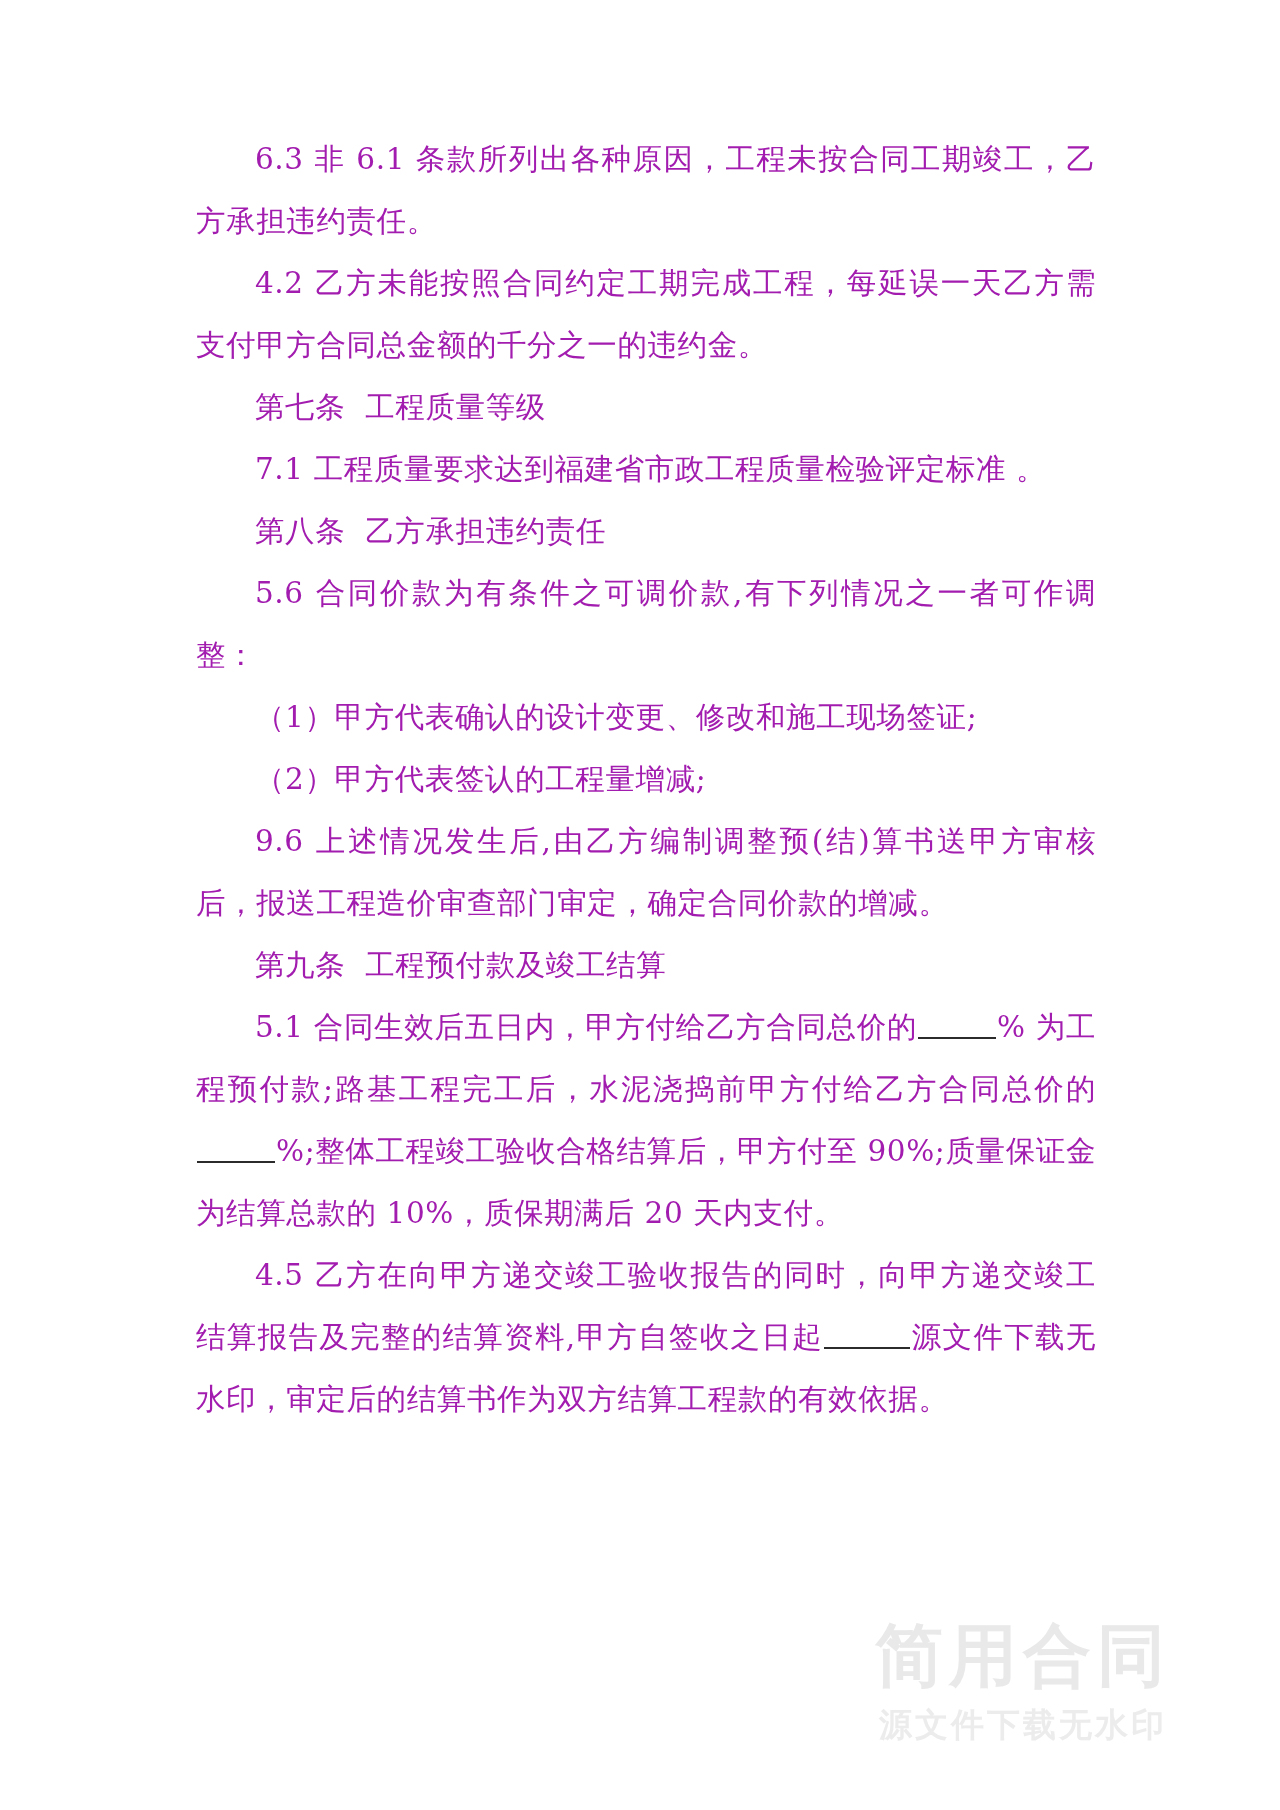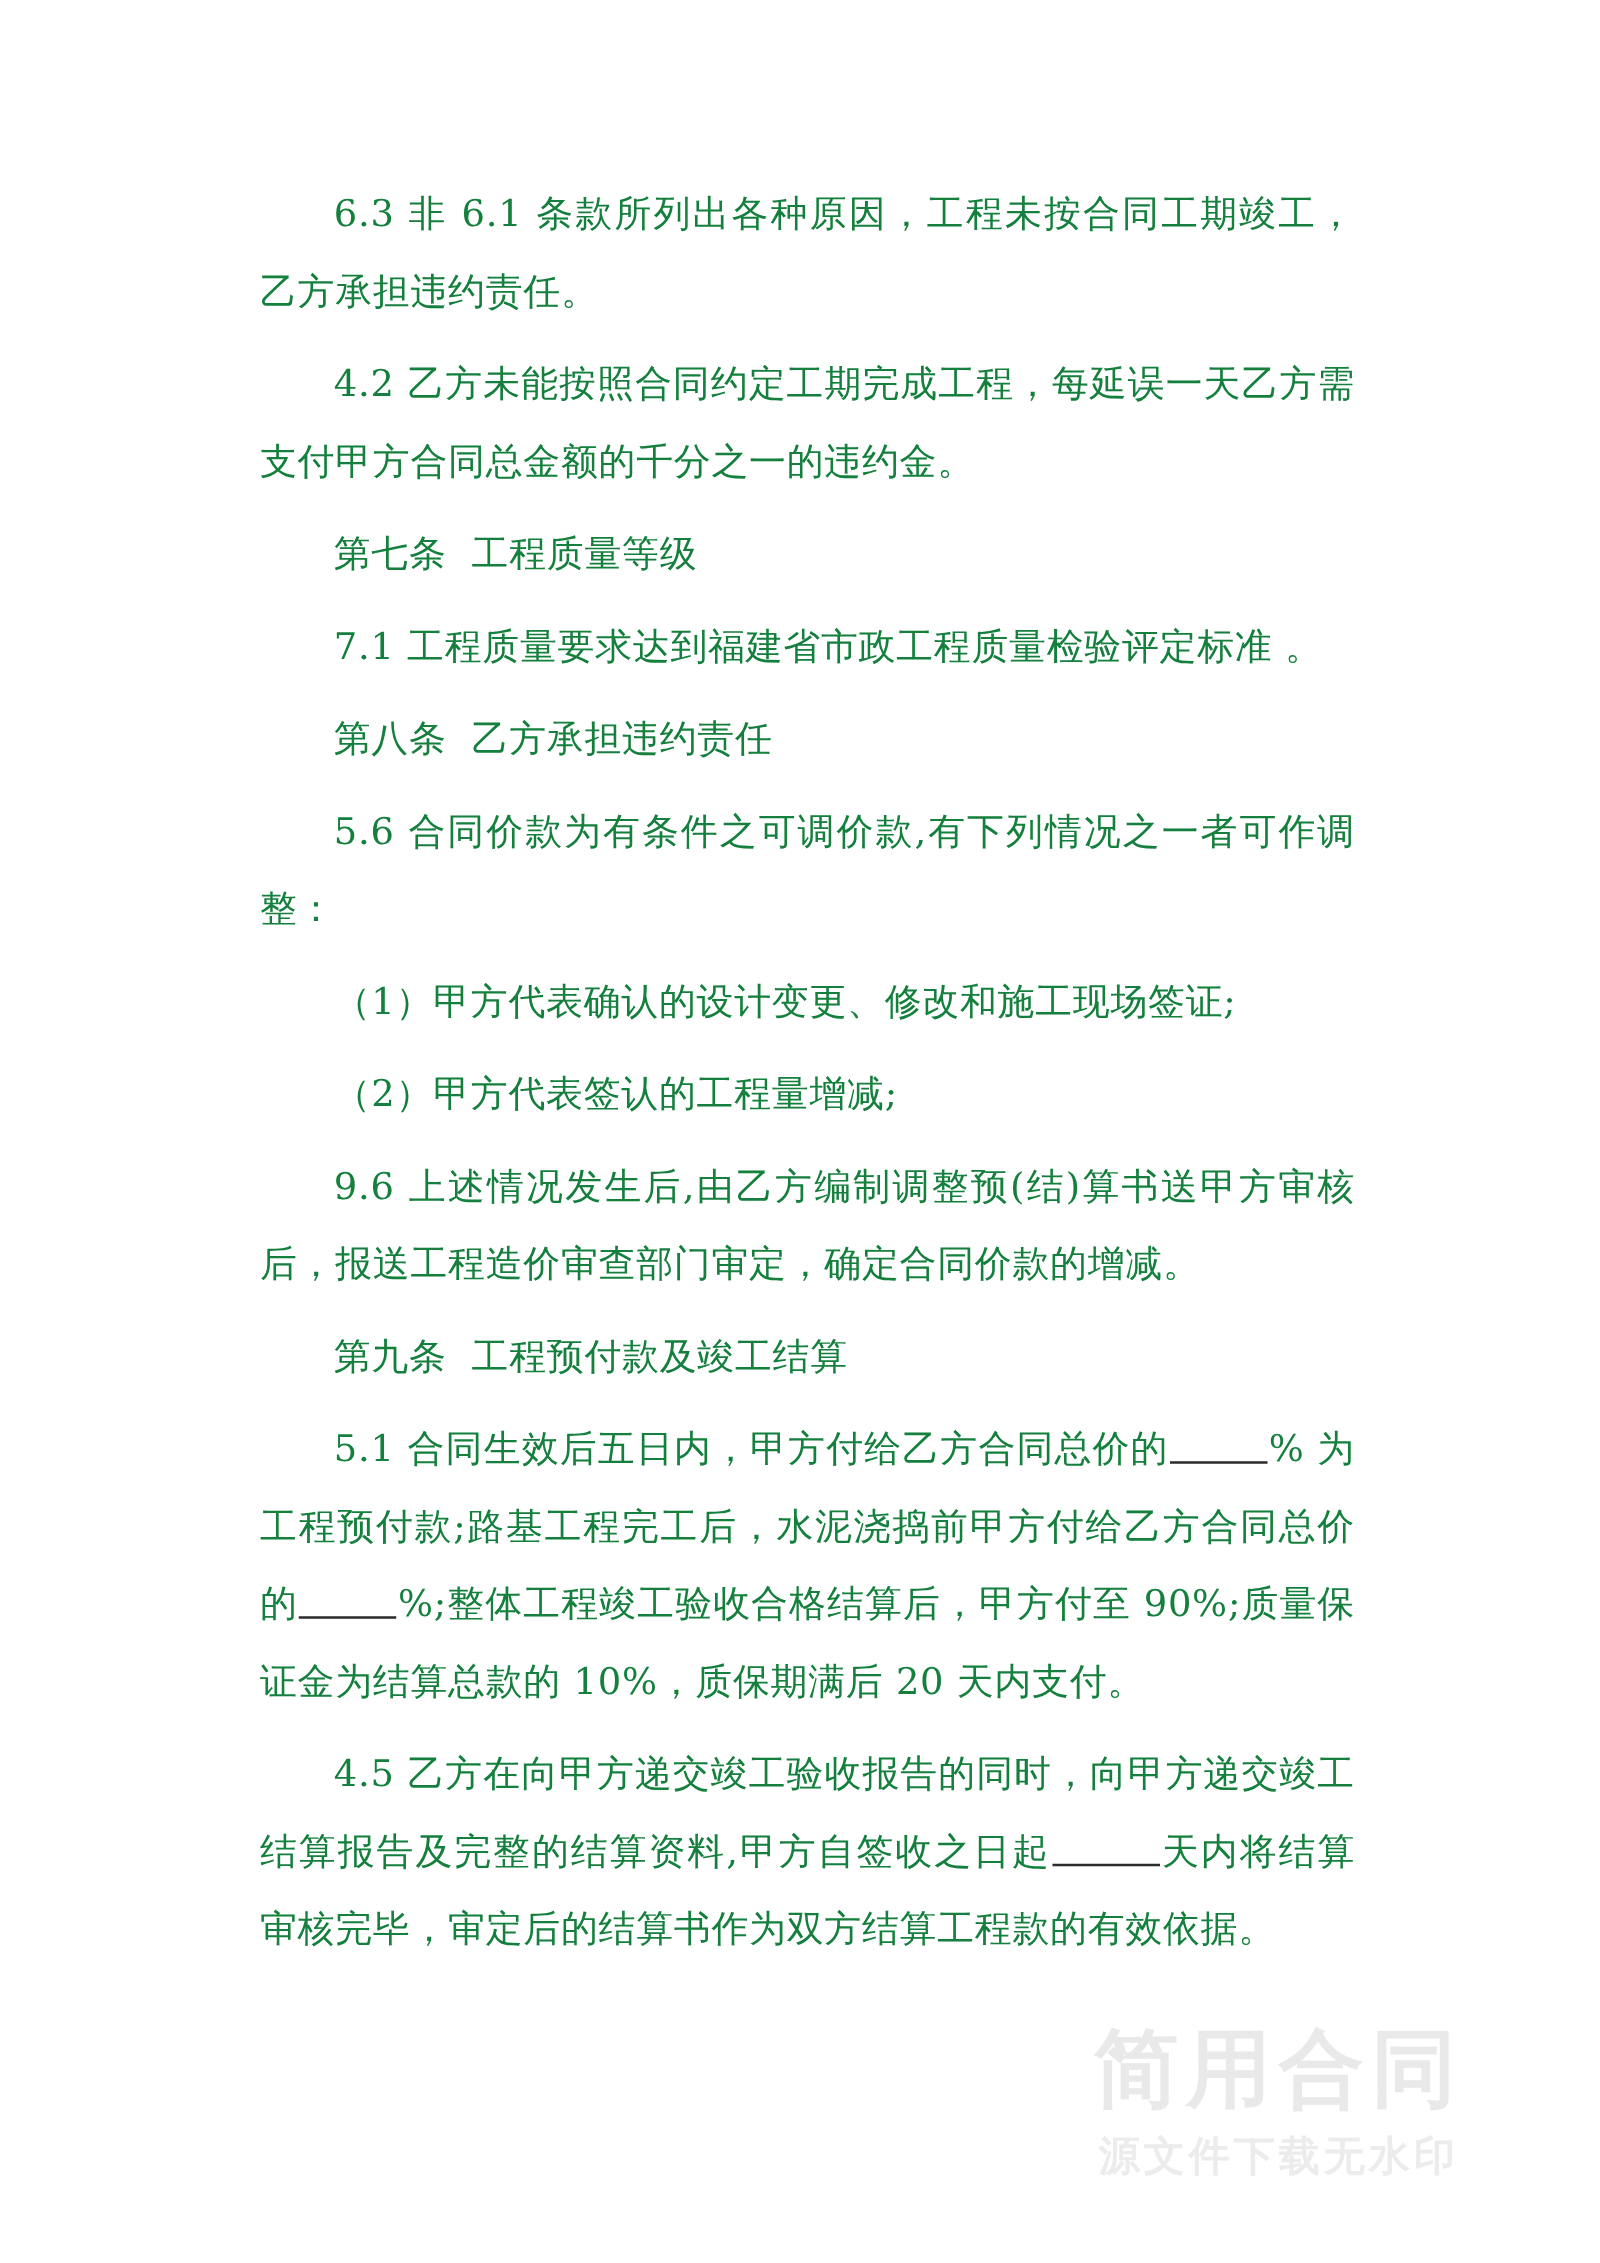--- a/index.html
+++ b/index.html
@@ -19,23 +19,23 @@
   .doc-body {
     position: absolute;
     left: 196px;
     top: 128px;
     width: 900px;
   }
   .para {
     font-family: "DejaVu Serif", "Liberation Serif", serif;
     font-size: 29.5px;
     line-height: 62px;
-    color: #15803d;
+    color: #a21caf;
     letter-spacing: 0.6px;
-    margin: 12px;
+    margin: 0;
     text-align: justify;
     text-justify: inter-ideograph;
     white-space: pre-wrap;
     word-break: break-all;
   }
   .para.indent {
     text-indent: 2em;
   }
   .para.heading {
     text-indent: 2em;
@@ -101,21 +101,21 @@
     <p class="para indent">（1）甲方代表确认的设计变更、修改和施工现场签证;</p>
 
     <p class="para indent">（2）甲方代表签认的工程量增减;</p>
 
     <p class="para indent">9.6 上述情况发生后,由乙方编制调整预(结)算书送甲方审核后，报送工程造价审查部门审定，确定合同价款的增减。</p>
 
     <p class="para heading">第九条  工程预付款及竣工结算</p>
 
     <p class="para indent"><span>5.1 合同生效后五日内，甲方付给乙方合同总价的</span><span class="blank-line"></span><span>% 为工程预付款;路基工程完工后，水泥浇捣前甲方付给乙方合同总价的</span><span class="blank-line"></span><span>%;整体工程竣工验收合格结算后，甲方付至 90%;质量保证金为结算总款的 10%，质保期满后 20 天内支付。</span></p>
 
-    <p class="para indent"><span>4.5 乙方在向甲方递交竣工验收报告的同时，向甲方递交竣工结算报告及完整的结算资料,甲方自签收之日起</span><span class="blank-line wide"></span><span>天内将结算审核完毕，审定后的结算书作为双方结算工程款的有效依据。</span></p>
+    <p class="para indent"><span>4.5 乙方在向甲方递交竣工验收报告的同时，向甲方递交竣工结算报告及完整的结算资料,甲方自签收之日起</span><span class="blank-line wide"></span><span>源文件下载无水印，审定后的结算书作为双方结算工程款的有效依据。</span></p>
 
   </div>
 
   <div class="watermark">
     <div class="wm-main">简用合同</div>
     <div class="wm-sub">源文件下载无水印</div>
   </div>
 
 </div>
 

